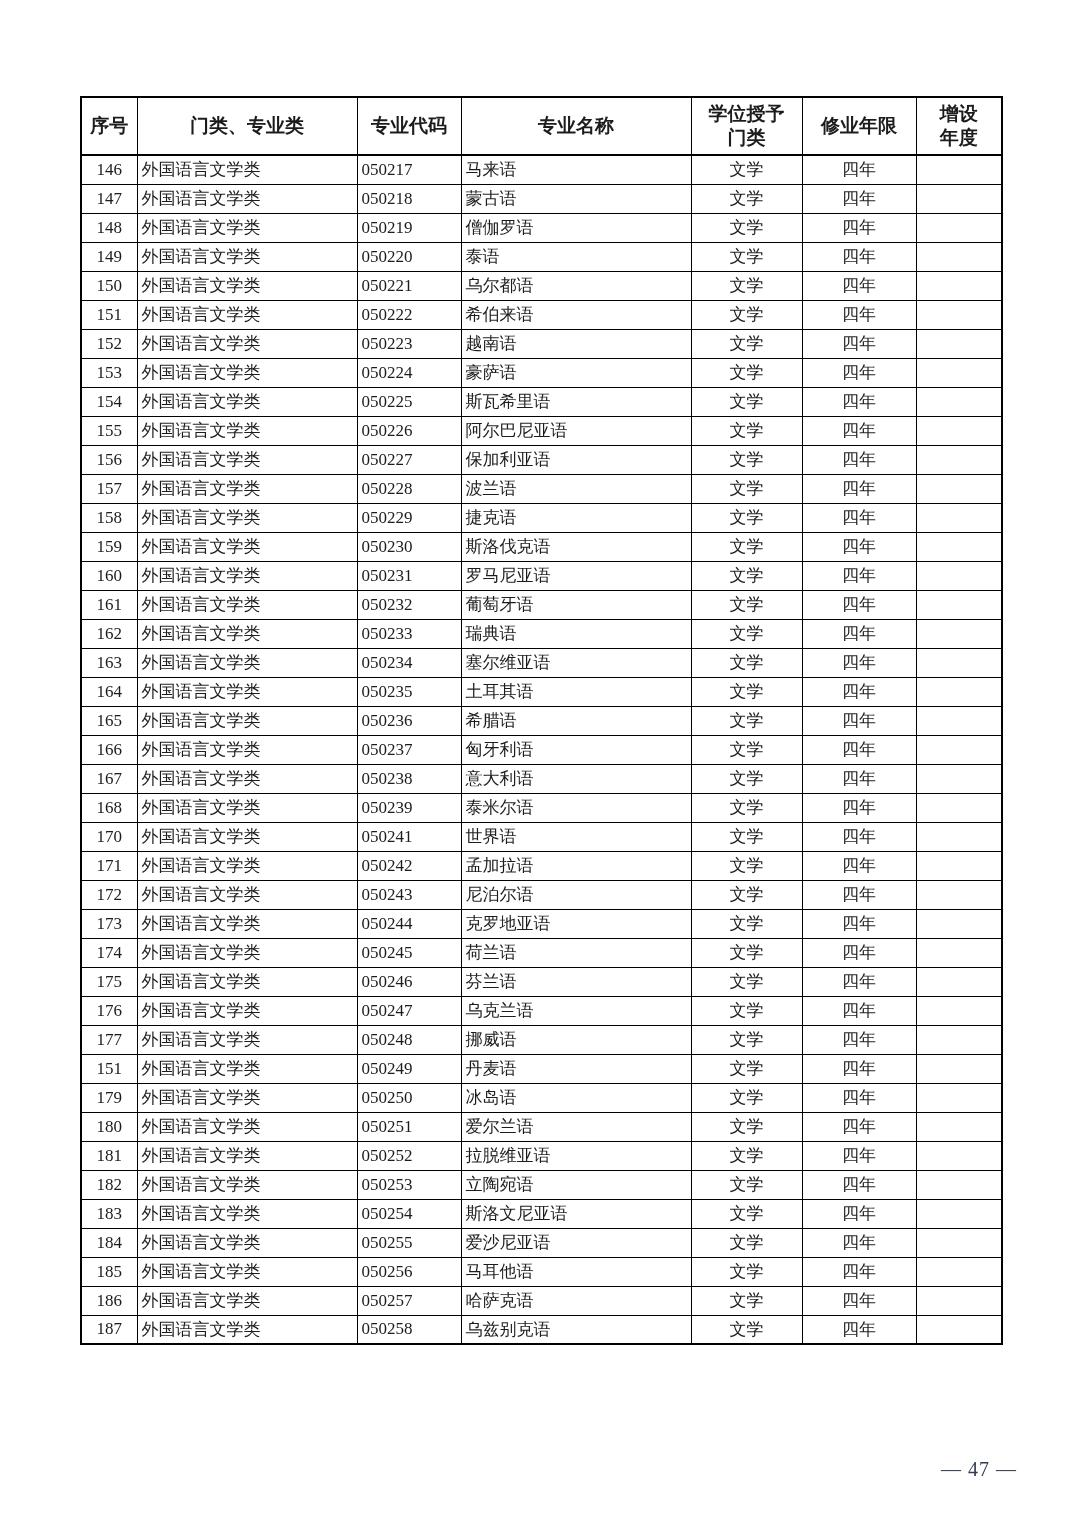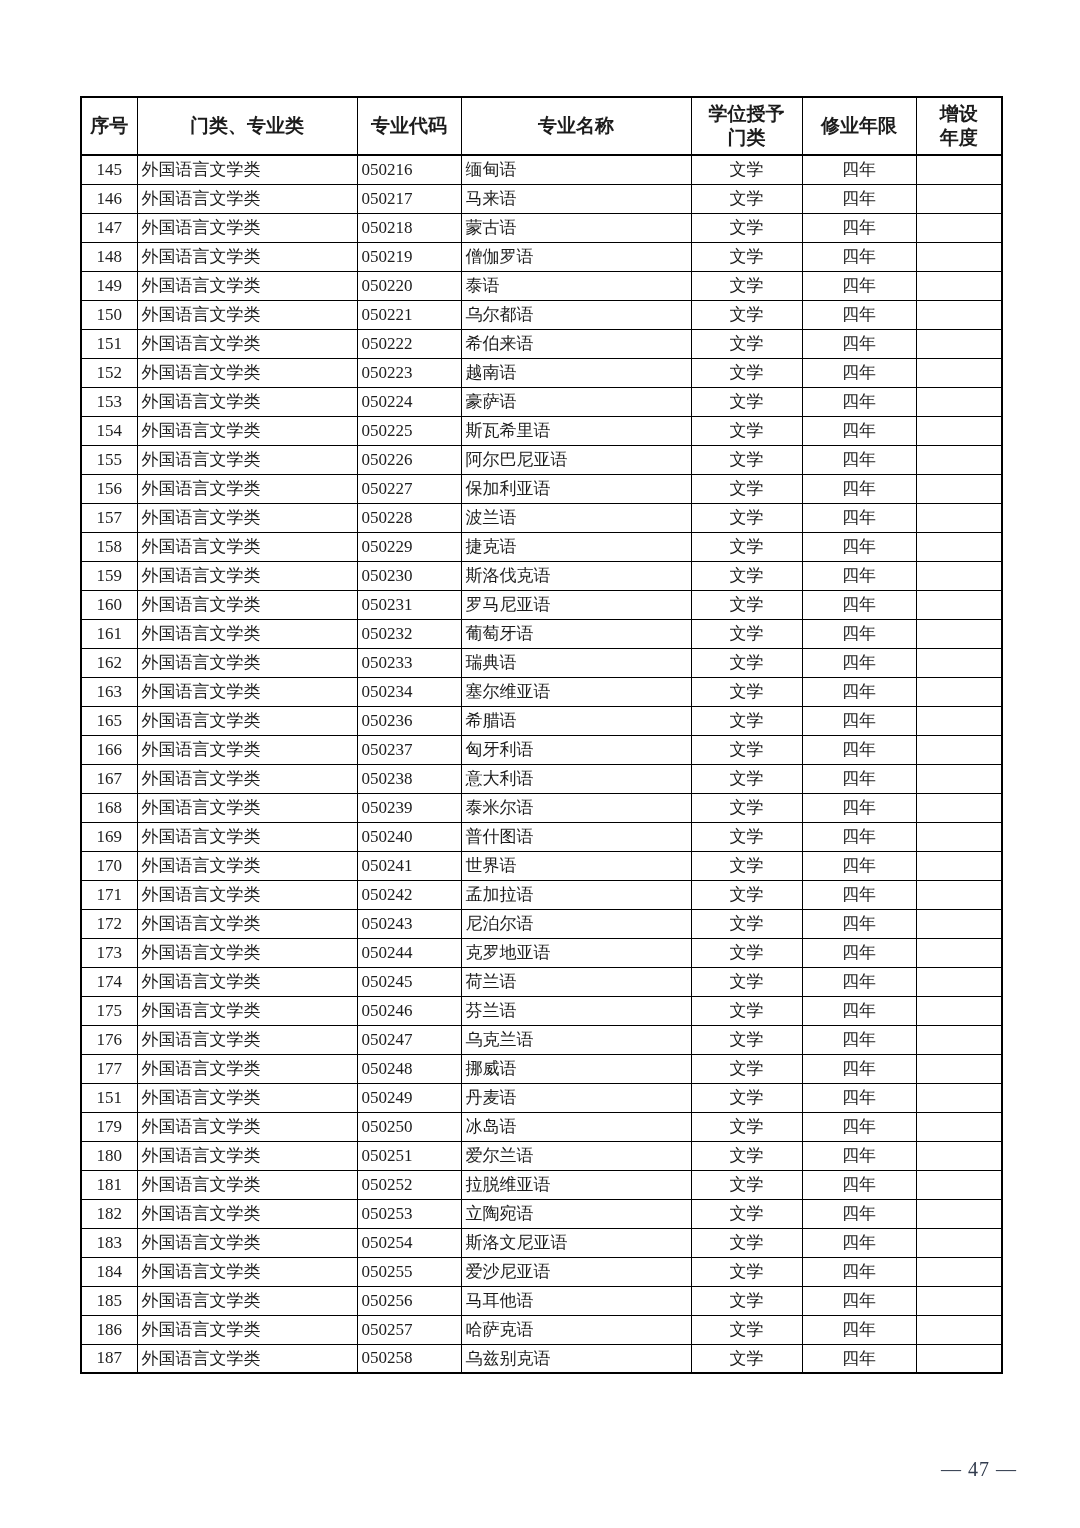--- a/index.html
+++ b/index.html
@@ -90,29 +90,20 @@
           <th>专业名称</th>
           <th>学位授予
 门类</th>
           <th>修业年限</th>
           <th>增设
 年度</th>
         </tr>
     </thead>
     <tbody>
         <tr>
-          <td class="c-index">145</td>
-          <td class="c-category">外国语言文学类</td>
-          <td class="c-code">050216</td>
-          <td class="c-name">缅甸语</td>
-          <td class="c-degree">文学</td>
-          <td class="c-duration">四年</td>
-          <td class="c-year"></td>
-        </tr>
-        <tr>
           <td class="c-index">146</td>
           <td class="c-category">外国语言文学类</td>
           <td class="c-code">050217</td>
           <td class="c-name">马来语</td>
           <td class="c-degree">文学</td>
           <td class="c-duration">四年</td>
           <td class="c-year"></td>
         </tr>
         <tr>
           <td class="c-index">147</td>
@@ -261,20 +252,29 @@
         <tr>
           <td class="c-index">163</td>
           <td class="c-category">外国语言文学类</td>
           <td class="c-code">050234</td>
           <td class="c-name">塞尔维亚语</td>
           <td class="c-degree">文学</td>
           <td class="c-duration">四年</td>
           <td class="c-year"></td>
         </tr>
         <tr>
+          <td class="c-index">164</td>
+          <td class="c-category">外国语言文学类</td>
+          <td class="c-code">050235</td>
+          <td class="c-name">土耳其语</td>
+          <td class="c-degree">文学</td>
+          <td class="c-duration">四年</td>
+          <td class="c-year"></td>
+        </tr>
+        <tr>
           <td class="c-index">165</td>
           <td class="c-category">外国语言文学类</td>
           <td class="c-code">050236</td>
           <td class="c-name">希腊语</td>
           <td class="c-degree">文学</td>
           <td class="c-duration">四年</td>
           <td class="c-year"></td>
         </tr>
         <tr>
           <td class="c-index">166</td>
@@ -292,29 +292,20 @@
           <td class="c-name">意大利语</td>
           <td class="c-degree">文学</td>
           <td class="c-duration">四年</td>
           <td class="c-year"></td>
         </tr>
         <tr>
           <td class="c-index">168</td>
           <td class="c-category">外国语言文学类</td>
           <td class="c-code">050239</td>
           <td class="c-name">泰米尔语</td>
-          <td class="c-degree">文学</td>
-          <td class="c-duration">四年</td>
-          <td class="c-year"></td>
-        </tr>
-        <tr>
-          <td class="c-index">169</td>
-          <td class="c-category">外国语言文学类</td>
-          <td class="c-code">050240</td>
-          <td class="c-name">普什图语</td>
           <td class="c-degree">文学</td>
           <td class="c-duration">四年</td>
           <td class="c-year"></td>
         </tr>
         <tr>
           <td class="c-index">170</td>
           <td class="c-category">外国语言文学类</td>
           <td class="c-code">050241</td>
           <td class="c-name">世界语</td>
           <td class="c-degree">文学</td>

